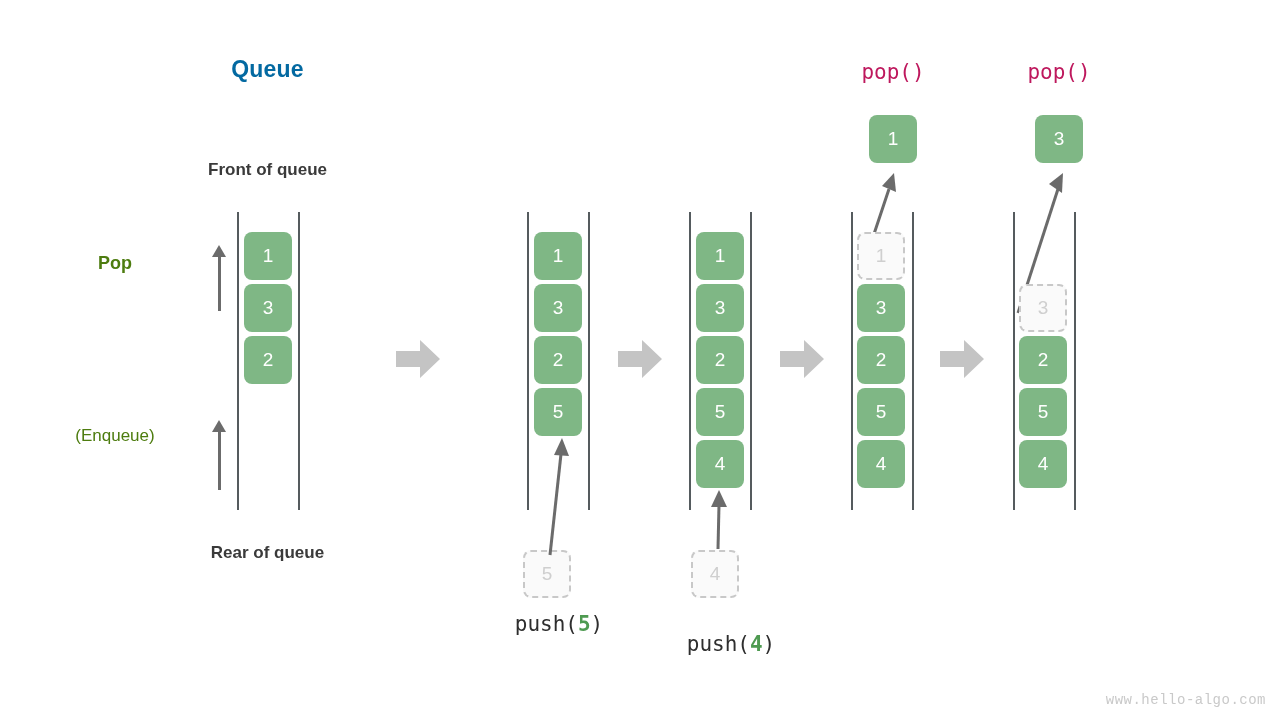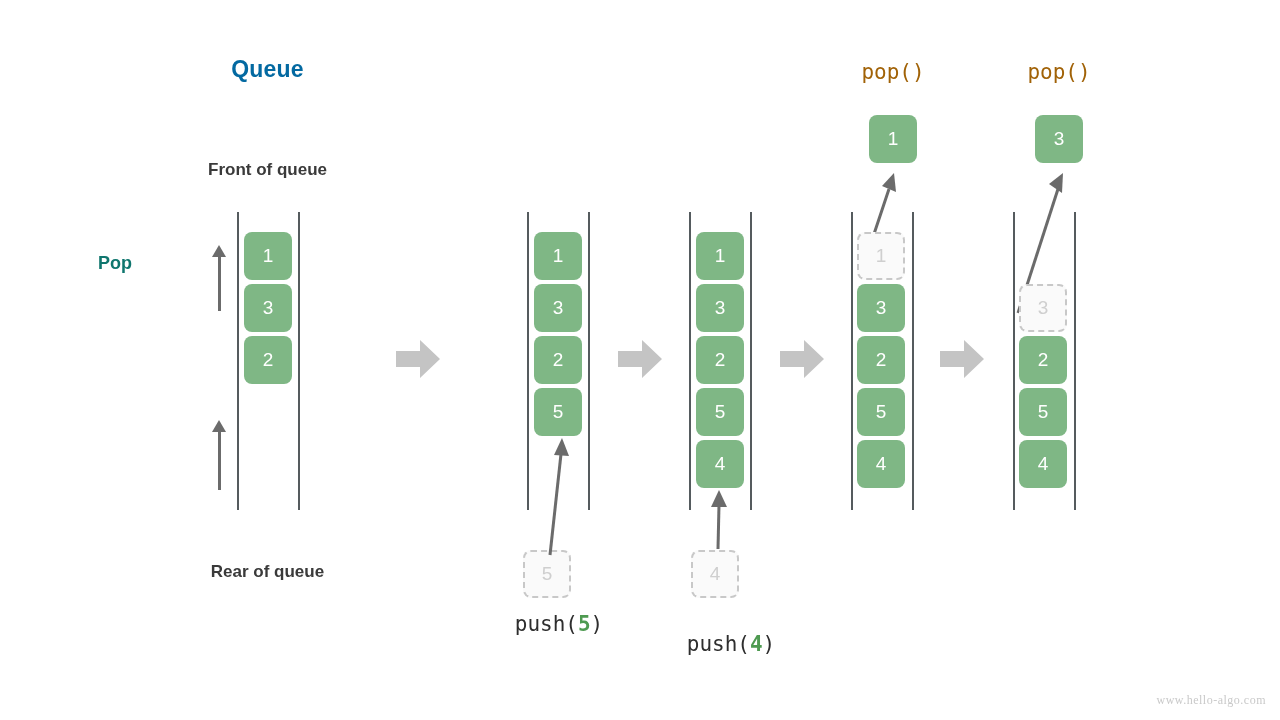--- a/index.html
+++ b/index.html
@@ -27,26 +27,26 @@
     letter-spacing: 0.2px;
   }
   #front-label, #rear-label {
     left: 0; width: 535px;
     text-align: center;
     font-size: 17px;
     font-weight: bold;
     color: #3a3a3a;
   }
   #front-label { top: 160px; }
-  #rear-label  { top: 562px; }
+  #rear-label  { top: 543px; }
 
   .side-label {
     left: 20px; width: 190px;
     text-align: center;
-    color: #0f766e;
+    color: #4d7c0f;
   }
   .side-label .big {
     font-size: 18px;
     font-weight: bold;
     line-height: 26px;
   }
   .side-label .sub {
     font-size: 17px;
     font-weight: normal;
     line-height: 28px;
@@ -105,49 +105,50 @@
     font-size: 21px;
     color: #2e2e2e;
     text-align: center;
     width: 160px;
   }
   .op-caption .argnum { color: #4e9a51; font-weight: bold; }
 
   .pop-caption {
     font-family: "DejaVu Sans Mono", monospace;
     font-size: 21px;
-    color: #a16207;
+    color: #be185d;
     text-align: center;
     width: 160px;
     top: 60px;
   }
 
   
   #watermark {
     right: 14px;
     bottom: 12px;
-    font-family: Liberation Serif, serif;
-    font-size: 12px;
+    font-family: Liberation Mono, monospace;
+    font-size: 14px;
     color: #c9c9c9;
     letter-spacing: 0.5px;
   }
 
   svg { overflow: visible; }
 </style>
 </head>
 <body>
 
 <div class="abs" id="queue-title">Queue</div>
 <div class="abs" id="front-label">Front of queue</div>
 <div class="abs" id="rear-label">Rear of queue</div>
 
 <div class="abs side-label" id="pop-label">
   <div class="big">Pop</div>
 </div>
 <div class="abs side-label" id="push-label">
+  <div class="sub">(Enqueue)</div>
 </div>
 
 <div class="abs" style="left:210px; top:245px;">
   <div class="uparrow-head" style="margin-left:2px;"></div>
   <div class="uparrow-stem" style="height:54px; margin-left:8px;"></div>
 </div>
 
 <div class="abs" style="left:210px; top:420px;">
   <div class="uparrow-head" style="margin-left:2px;"></div>
   <div class="uparrow-stem" style="height:58px; margin-left:8px;"></div>

